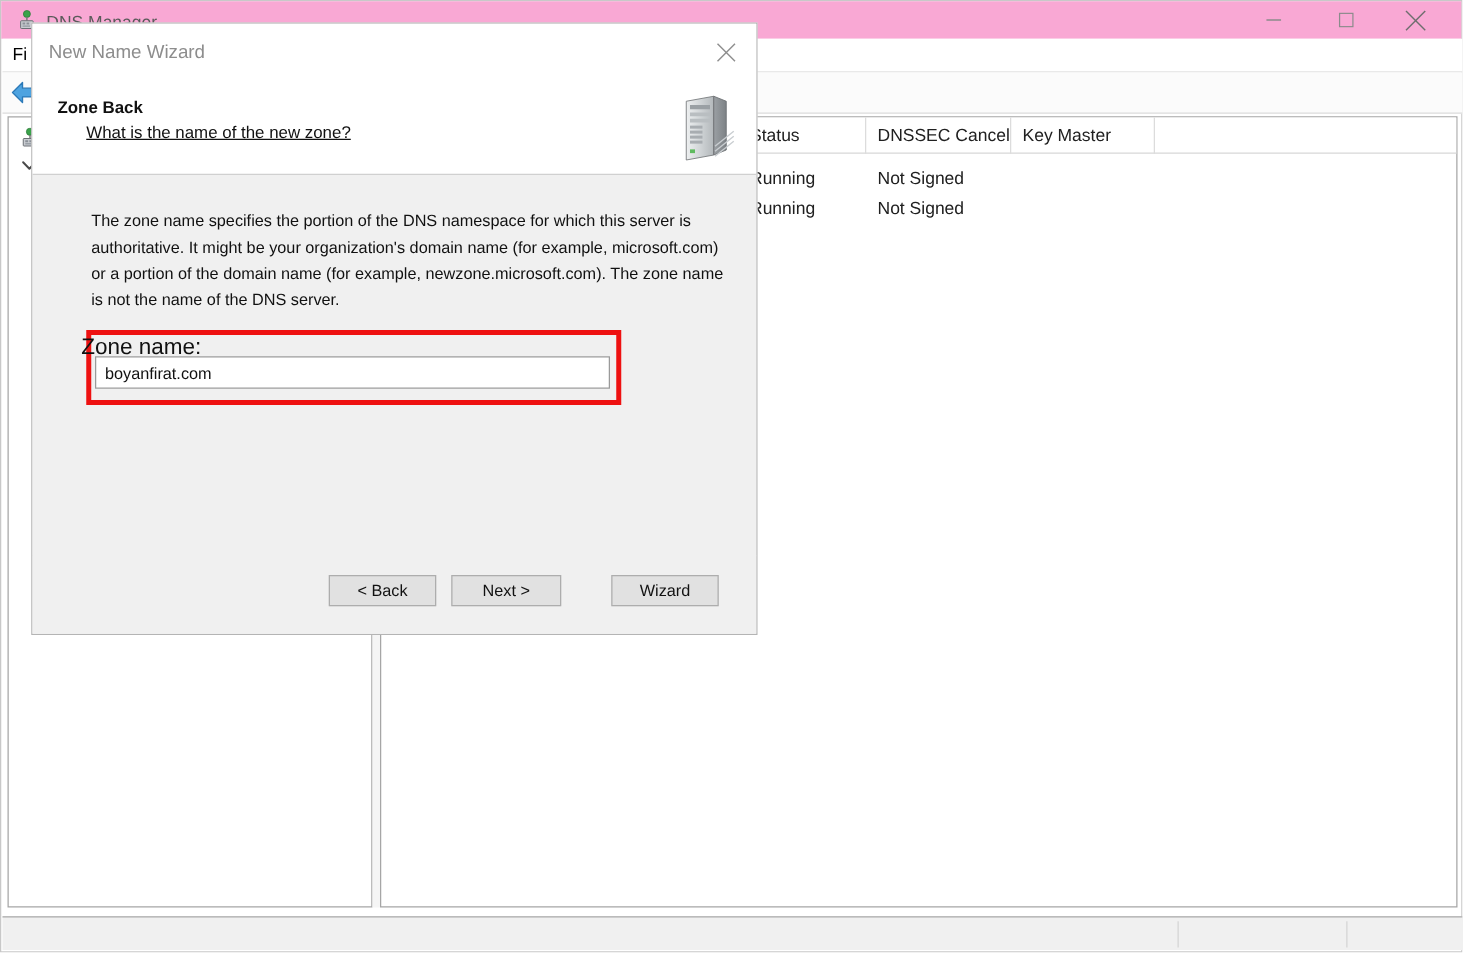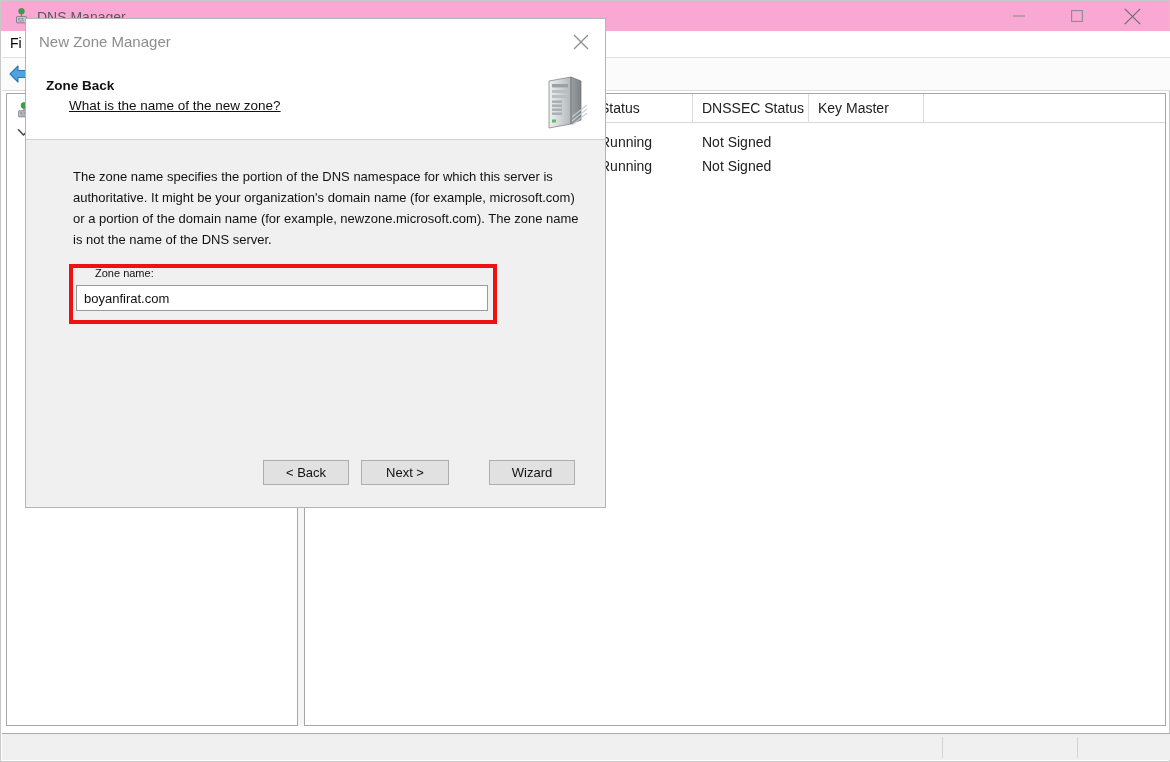--- a/index.html
+++ b/index.html
@@ -273,22 +273,22 @@
   #highlight-box {
     position: absolute;
     left: 43px; top: 124px;
     width: 428px;
     height: 60px;
     border: 4px solid #ee1111;
     box-sizing: border-box;
   }
   #zone-name-label {
     position: absolute;
-    left: 69px; top: 127px;
-    font-size: 11px;
+    left: 39px; top: 127px;
+    font-size: 18px;
     color: #111111;
     white-space: nowrap;
   }
   #zone-name-input {
     position: absolute;
     left: 50px; top: 145px;
     width: 412px;
     height: 26px;
     background: #ffffff;
     border: 1px solid #9a9a9a;
@@ -390,21 +390,21 @@
     </span>
   </div>
 
   <div id="splitter"></div>
 
   <div id="list-pane">
     <div id="list-header">
       <div class="col-head" style="left:0px;width:80px;"></div>
       <div class="col-head" style="left:80px;width:206px;"></div>
       <div class="col-head" style="left:286px;width:102px;">Status</div>
-      <div class="col-head" style="left:388px;width:116px;">DNSSEC Status</div>
+      <div class="col-head" style="left:388px;width:116px;">DNSSEC Cancel</div>
       <div class="col-head" style="left:504px;width:115px;">Key Master</div>
     </div>
 
     <div class="list-row" style="top:36px;">
       <div class="cell" style="left:196px;width:90px;">ntegra…</div>
       <div class="cell" style="left:286px;width:102px;">Running</div>
       <div class="cell" style="left:388px;width:116px;">Not Signed</div>
       <div class="cell" style="left:504px;width:115px;"></div>
     </div>
 
@@ -418,21 +418,21 @@
 
   <div id="mmc-statusbar">
     <div class="status-sep" style="left:940px;"></div>
     <div class="status-sep" style="left:1075px;"></div>
   </div>
 </div>
 
 <div id="wizard">
 
   <div id="wiz-titlebar">
-    <span id="wiz-title-text">New Zone Manager</span>
+    <span id="wiz-title-text">New Name Wizard</span>
     <span id="wiz-close">
       <svg width="16" height="16" viewBox="0 0 16 16">
         <line x1="1" y1="1" x2="15" y2="15" stroke="#8d8d8d" stroke-width="1.2"></line>
         <line x1="15" y1="1" x2="1" y2="15" stroke="#8d8d8d" stroke-width="1.2"></line>
       </svg>
     </span>
   </div>
 
   <div id="wiz-header">
     <span id="wiz-header-title">Zone Back</span>

